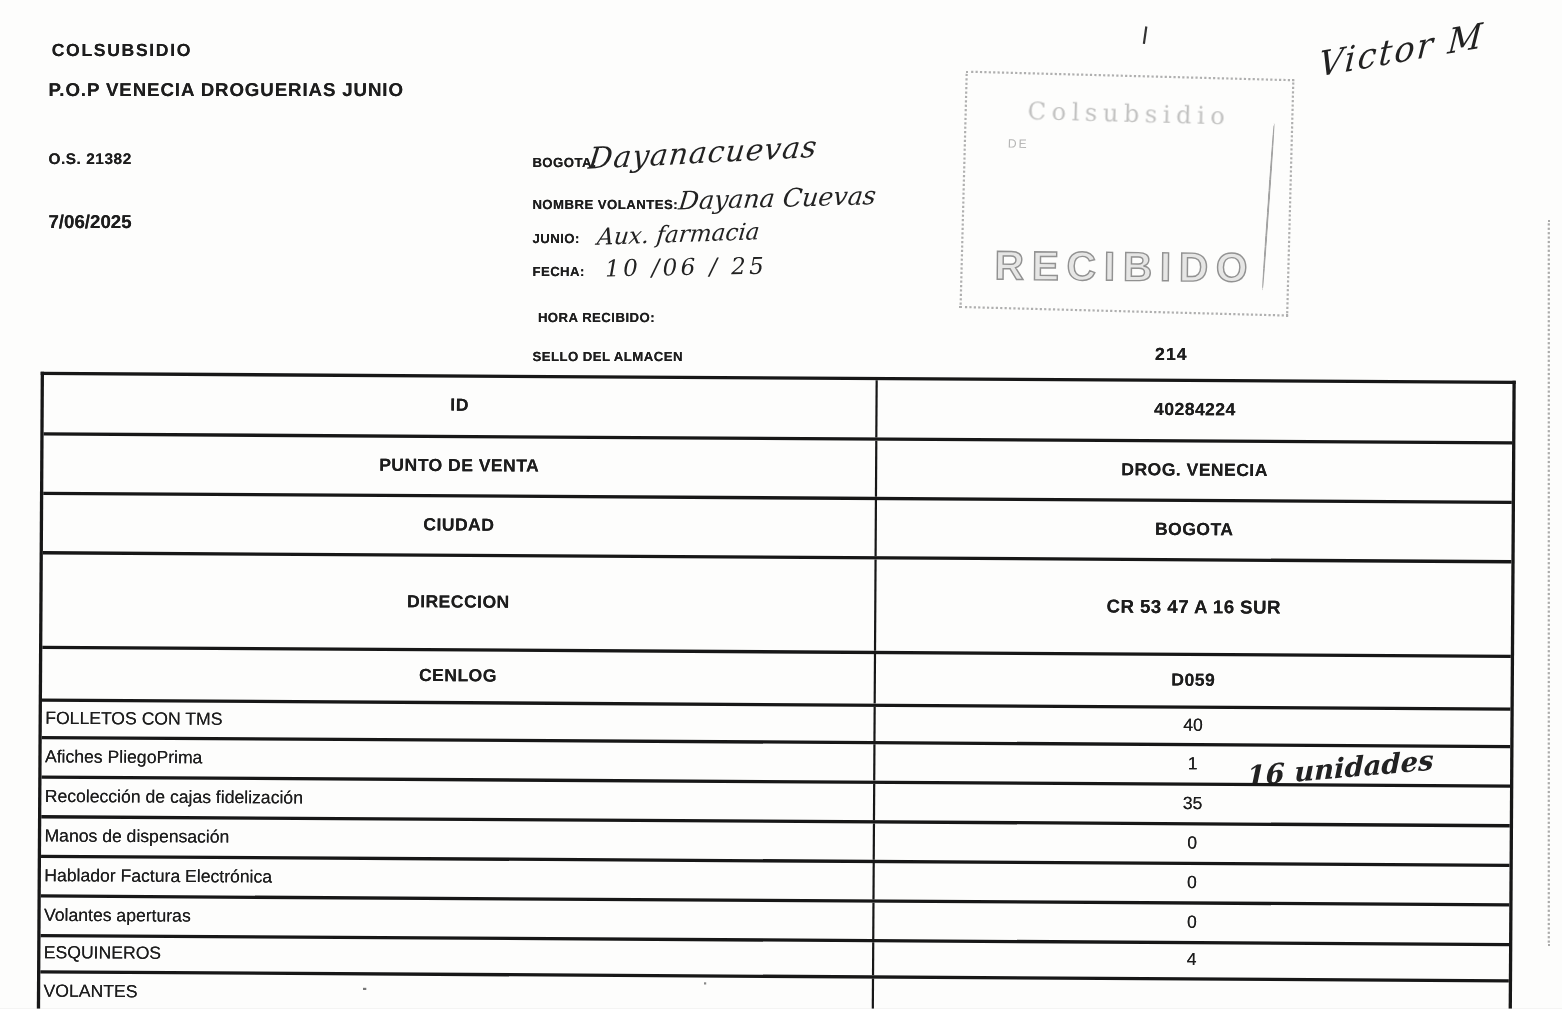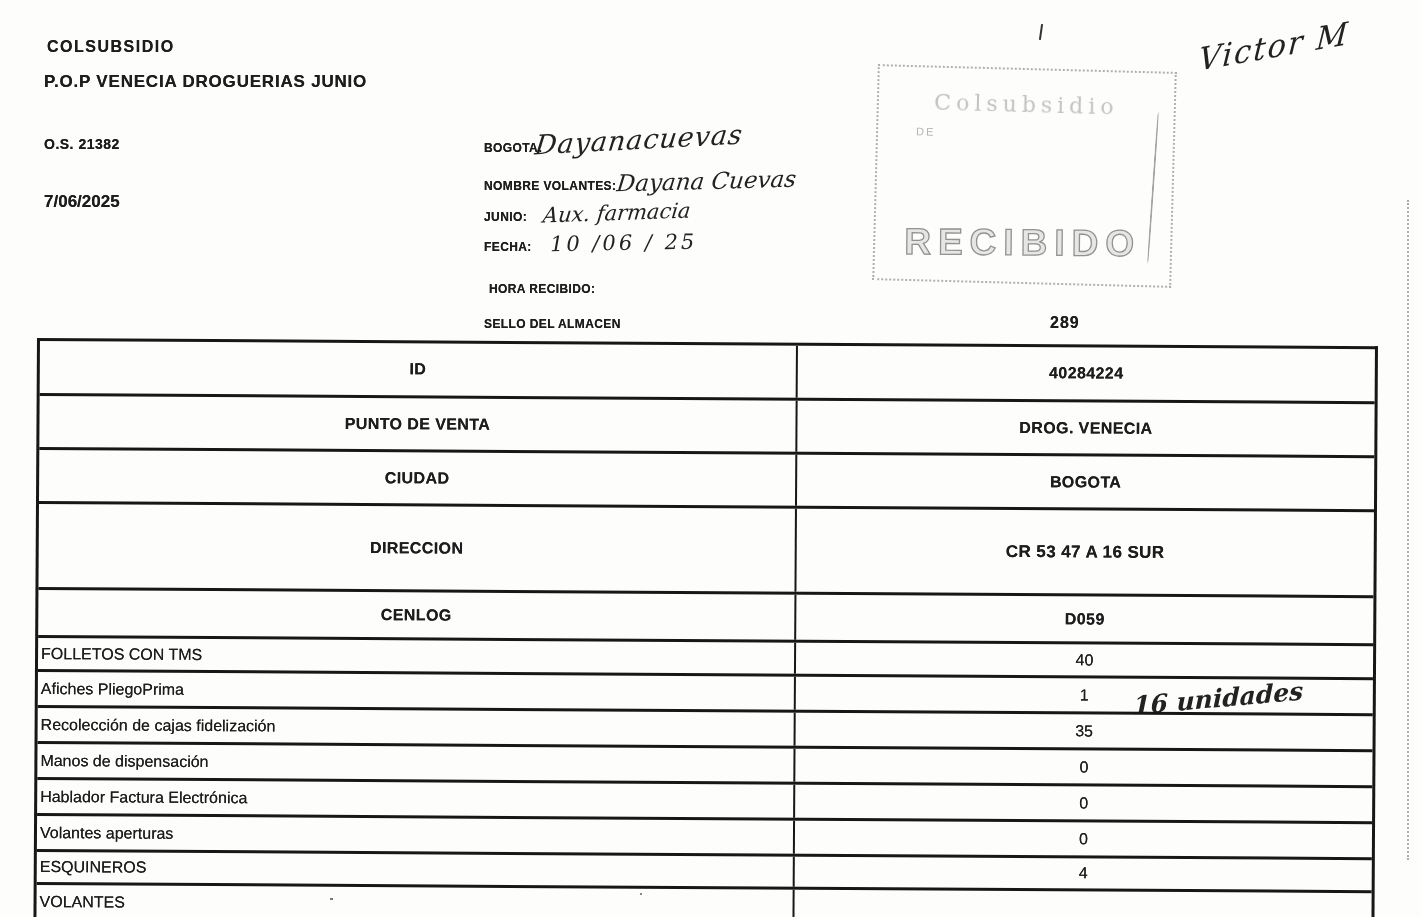--- a/index.html
+++ b/index.html
@@ -83,21 +83,21 @@
   <div class="abs hand fecha">10 /06 / 25</div>
   <div class="abs hand victor">Victor M</div>
   <div class="abs hand unidades">16 unidades</div>
 
   <div class="abs stamp">
     <div class="stamp-top">Colsubsidio</div>
     <div class="stamp-de">DE</div>
     <div class="stamp-main">RECIBIDO</div>
   </div>
 
-  <div class="abs print pagenum">289</div>
+  <div class="abs print pagenum">214</div>
 
   <div class="abs dtable">
     <div class="trow info" style="height:52px">
       <div class="c1 print">ID</div>
       <div class="c2 print">40284224</div>
     </div>
     <div class="trow info" style="height:51px">
       <div class="c1 print">PUNTO DE VENTA</div>
       <div class="c2 print">DROG. VENECIA</div>
     </div>

